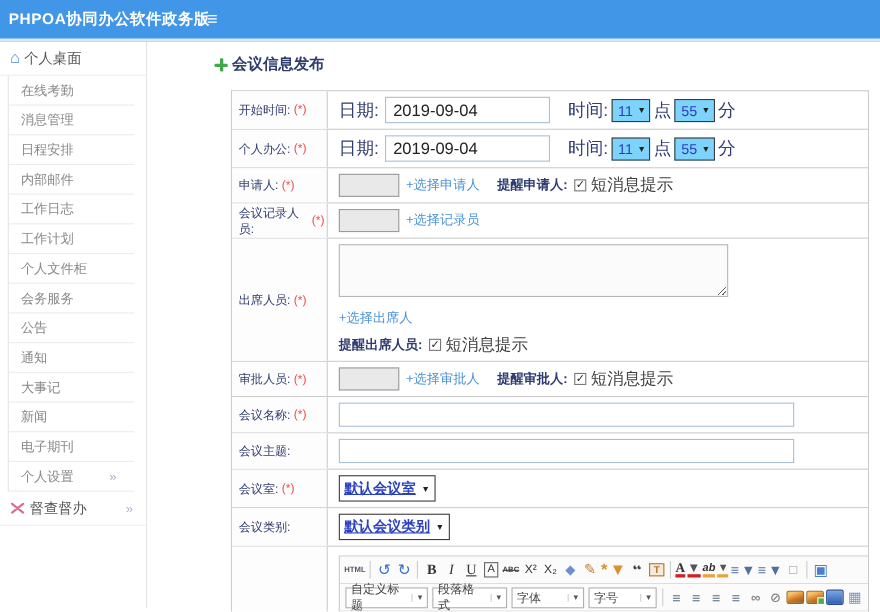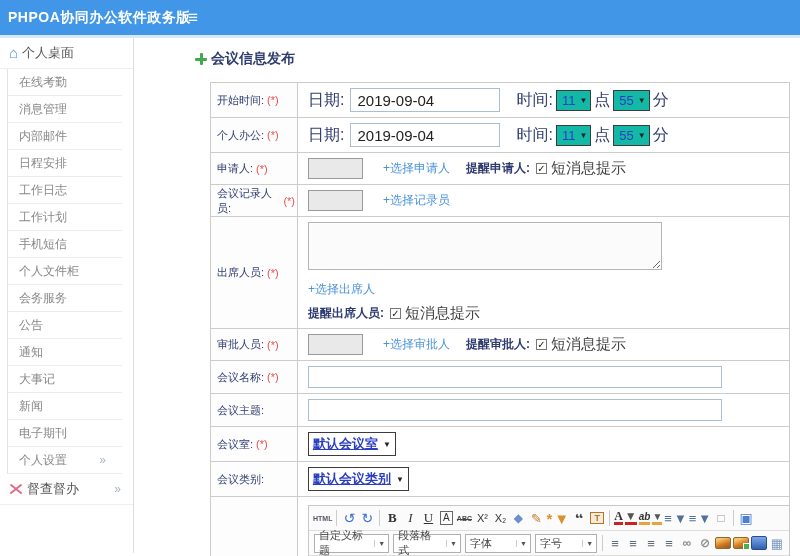--- a/index.html
+++ b/index.html
@@ -39,29 +39,29 @@
   .ftable { margin:14px 0 0 15px; width:580px; border:1px solid #ccc; border-bottom:none; }
   .frow { display:flex; border-bottom:1px solid #ccc; min-height:32px; }
   .flabel { width:87px; flex-shrink:0; border-right:1px solid #ccc; padding:0 2px 0 6px;
     display:flex; align-items:center; font-size:11px; color:#2f3c70; background:#fdfdfd; }
   .req { color:#ef4d4d; margin-left:3px; font-size:11px; }
   .ffield { flex:1; padding:5px 10px; display:flex; align-items:center; flex-wrap:wrap; }
   .ffield.block { display:block; }
   .nlab { font-size:16px; color:#2f3c70; }
   .blab { font-size:12px; color:#2f3c70; font-weight:bold; }
   .glab { font-size:15px; color:#404040; }
-  .lnk { font-size:12px; color:#4a93d9; cursor:pointer; margin-left:20px; text-decoration:none; }
+  .lnk { font-size:12px; color:#4a93d9; cursor:pointer; margin-left:6px; text-decoration:none; }
 
   .dinput { width:150px; height:24px; border:1px solid #a9bfd3; font-size:15px; color:#222;
     padding:0 6px; margin-left:6px; font-family:inherit; }
   .ginput { width:55px; height:21px; background:#e9e9e9; border:1px solid #9a9a9a; }
   .winput { width:414px; height:22px; border:1px solid #a9bfd3; font-family:inherit; padding:0 4px; }
   .ta { width:354px; height:48px; background:#fbfbfb; border:1px solid #b5b5b5; resize:both; font-family:inherit; }
 
-  .tsel { display:inline-flex; align-items:center; border:1px solid #3c3c3c; background:#14b8a6;
+  .tsel { display:inline-flex; align-items:center; border:1px solid #3c3c3c; background:#7dd3fc;
     padding:0 3px 0 5px; height:21px; font-size:13px; color:#2a3fc0; margin:0 3px; cursor:pointer; }
   .tsel .arr { font-size:8px; color:#222; margin-left:4px; }
   .rsel { display:inline-flex; align-items:center; border:1px solid #3c3c3c; background:#fff;
     padding:2px 4px; font-size:13px; color:#2a3fc0; font-weight:bold; cursor:pointer; }
   .rsel .val { text-decoration:underline; }
   .rsel .arr { font-size:8px; color:#222; margin-left:5px; }
 
   .cb { width:11px; height:11px; border:1px solid #777; background:#fff; display:inline-flex;
     align-items:center; justify-content:center; margin:0 4px 0 6px; cursor:pointer; }
   .cb::before { content:"✓"; font-size:10px; color:#222; line-height:10px; }
@@ -123,33 +123,30 @@
     </div>
     <div class="sub-list" id="office-sub">
 
     <div class="sub-item">
           <span>在线考勤</span>
         </div>
         <div class="sub-item">
           <span>消息管理</span>
         </div>
         <div class="sub-item">
+          <span>日程安排</span>
+        </div>
+        <div class="sub-item">
           <span>内部邮件</span>
         </div>
         <div class="sub-item">
-          <span>日程安排</span>
-        </div>
-        <div class="sub-item">
           <span>工作日志</span>
         </div>
         <div class="sub-item">
           <span>工作计划</span>
-        </div>
-        <div class="sub-item">
-          <span>手机短信</span>
         </div>
         <div class="sub-item">
           <span>个人文件柜</span>
         </div>
         <div class="sub-item">
           <span>会务服务</span>
         </div>
         <div class="sub-item">
           <span>公告</span>
         </div>

